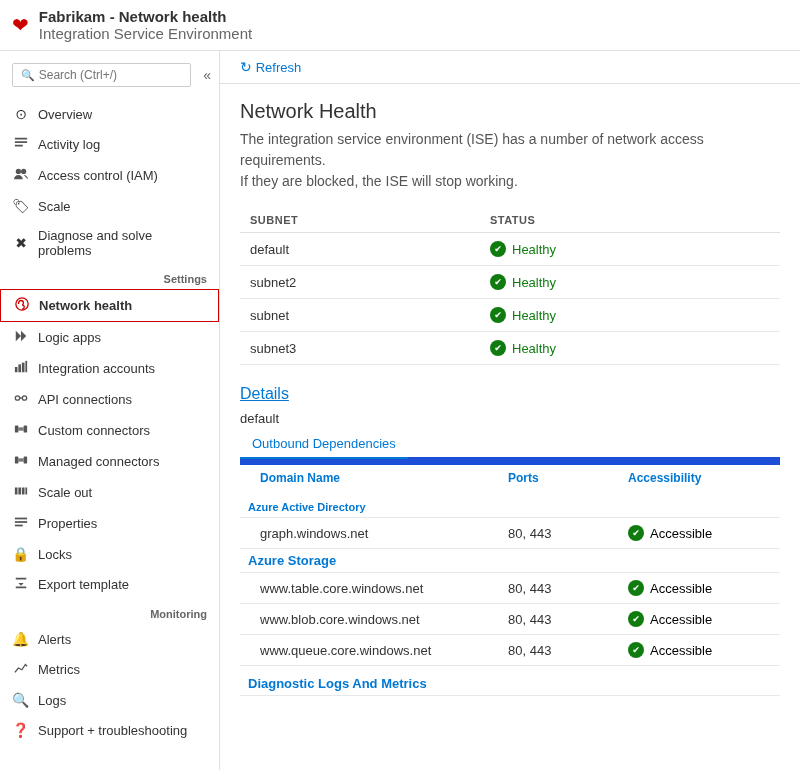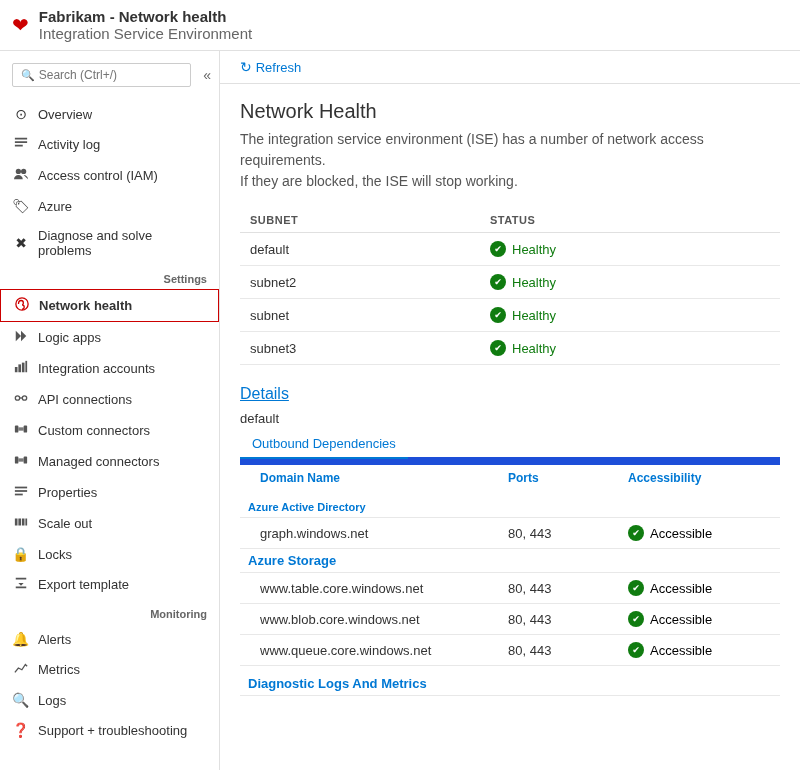--- a/index.html
+++ b/index.html
@@ -107,21 +107,21 @@
             <circle cx="5" cy="5" r="3"></circle>
             <circle cx="11" cy="5" r="3"></circle>
             <path d="M0 14c0-3 2.5-5 5-5s5 2 5 5"></path>
             <path d="M11 9c2.5 0 5 2 5 5"></path>
           </svg>
       </span>
       <span>Access control (IAM)</span>
     </div>
     <div class="nav-item">
       <span class="icon">🏷</span>
-      <span>Azure</span>
+      <span>Scale</span>
     </div>
     <div class="nav-item">
       <span class="icon">✖</span>
       <span>Diagnose and solve problems</span>
     </div>
 
     <div class="nav-section-label">Settings</div>
 
     <div class="nav-item active" style="border:1px solid #c00; background:#fff; border-radius:0;">
       <span class="icon">
@@ -180,37 +180,37 @@
             <rect x="11" y="4" width="4" height="8" rx="1"></rect>
             <line x1="5" y1="7" x2="11" y2="7" stroke="#555" stroke-width="1.5"></line>
             <line x1="5" y1="9" x2="11" y2="9" stroke="#555" stroke-width="1.5"></line>
           </svg>
       </span>
       <span>Managed connectors</span>
     </div>
     <div class="nav-item">
       <span class="icon">
         <svg width="14" height="14" viewBox="0 0 16 16" fill="#555">
-            <rect x="1" y="3" width="14" height="2"></rect>
-            <rect x="1" y="7" width="14" height="2"></rect>
-            <rect x="1" y="11" width="9" height="2"></rect>
-          </svg>
-      </span>
-      <span>Properties</span>
-    </div>
-    <div class="nav-item">
-      <span class="icon">
-        <svg width="14" height="14" viewBox="0 0 16 16" fill="#555">
             <rect x="1" y="4" width="3" height="8"></rect>
             <rect x="5" y="4" width="3" height="8"></rect>
             <rect x="9" y="4" width="3" height="8"></rect>
             <rect x="13" y="4" width="2" height="8"></rect>
           </svg>
       </span>
       <span>Scale out</span>
+    </div>
+    <div class="nav-item">
+      <span class="icon">
+        <svg width="14" height="14" viewBox="0 0 16 16" fill="#555">
+            <rect x="1" y="3" width="14" height="2"></rect>
+            <rect x="1" y="7" width="14" height="2"></rect>
+            <rect x="1" y="11" width="9" height="2"></rect>
+          </svg>
+      </span>
+      <span>Properties</span>
     </div>
     <div class="nav-item">
       <span class="icon">🔒</span>
       <span>Locks</span>
     </div>
     <div class="nav-item">
       <span class="icon">
         <svg width="14" height="14" viewBox="0 0 16 16" fill="#555">
             <rect x="2" y="2" width="12" height="2"></rect>
             <rect x="2" y="12" width="12" height="2"></rect>

